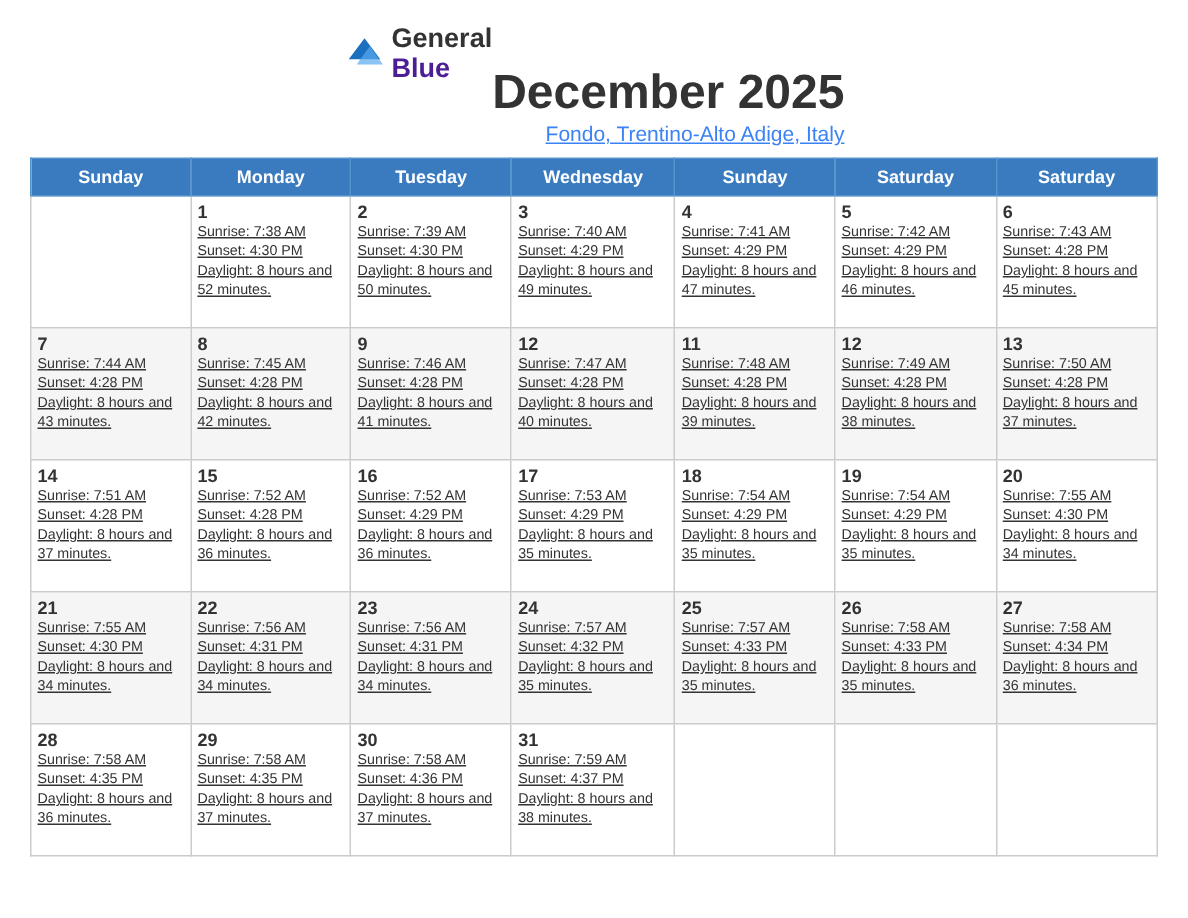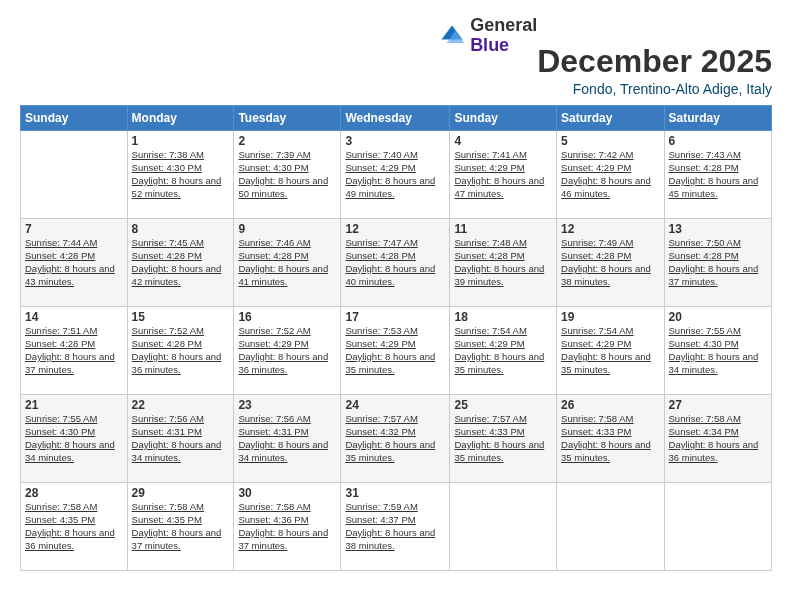--- a/index.html
+++ b/index.html
@@ -11,21 +11,21 @@
       overflow: hidden;
     }
     .page {
       width: 792px;
       height: 612px;
       background: #fff;
       padding: 16px 20px 10px 20px;
     }
     .header {
       display: flex;
-      justify-content: flex-end;
+      justify-content: center;
       align-items: flex-start;
       margin-bottom: 8px;
     }
     .logo {
       display: flex;
       align-items: center;
       gap: 4px;
     }
     .logo-text {
       font-size: 18px;
@@ -43,35 +43,36 @@
     }
     .month-title {
       font-size: 32px;
       font-weight: bold;
       color: #333;
       line-height: 1.1;
       margin-top: 28px;
     }
     .location {
       font-size: 14px;
-      color: #0c4a6e;
+      color: #3b82f6;
       margin-top: 2px;
+      text-decoration: underline;
     }
     .calendar {
       width: 100%;
       border-collapse: collapse;
       border: 1px solid #ccc;
     }
     .calendar th {
       background: #3a7abf;
       color: #fff;
       font-size: 12px;
       font-weight: bold;
       padding: 5px 4px;
-      text-align: left;
+      text-align: center;
       border: 1px solid #5593cc;
     }
     .calendar td {
       border: 1px solid #ccc;
       vertical-align: top;
       padding: 3px 4px;
       width: 113px;
       height: 88px;
       background: #fff;
     }

